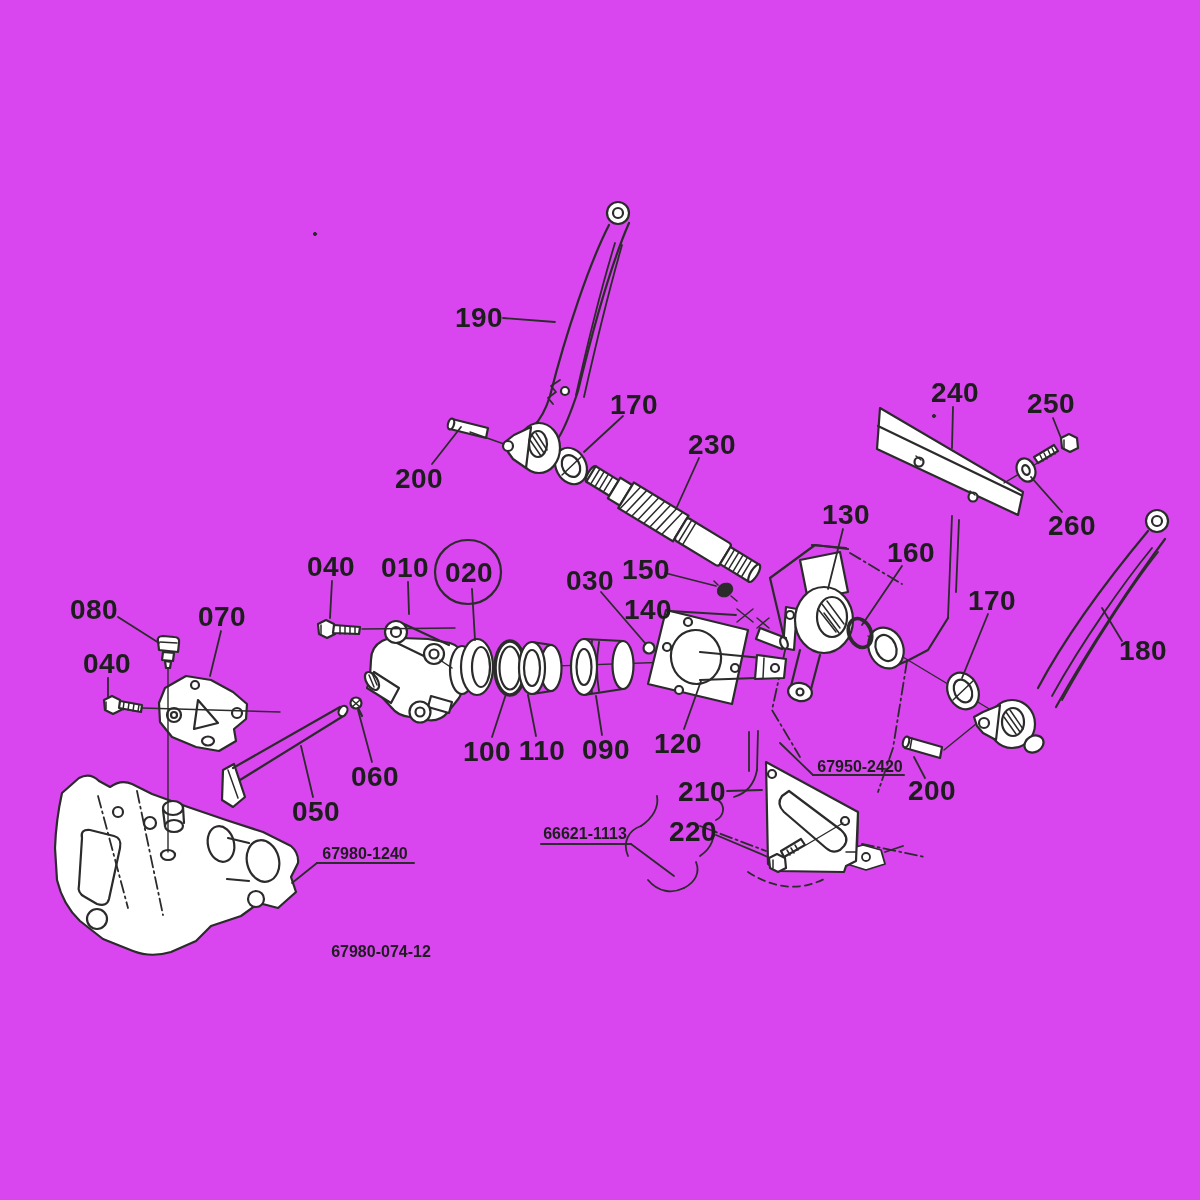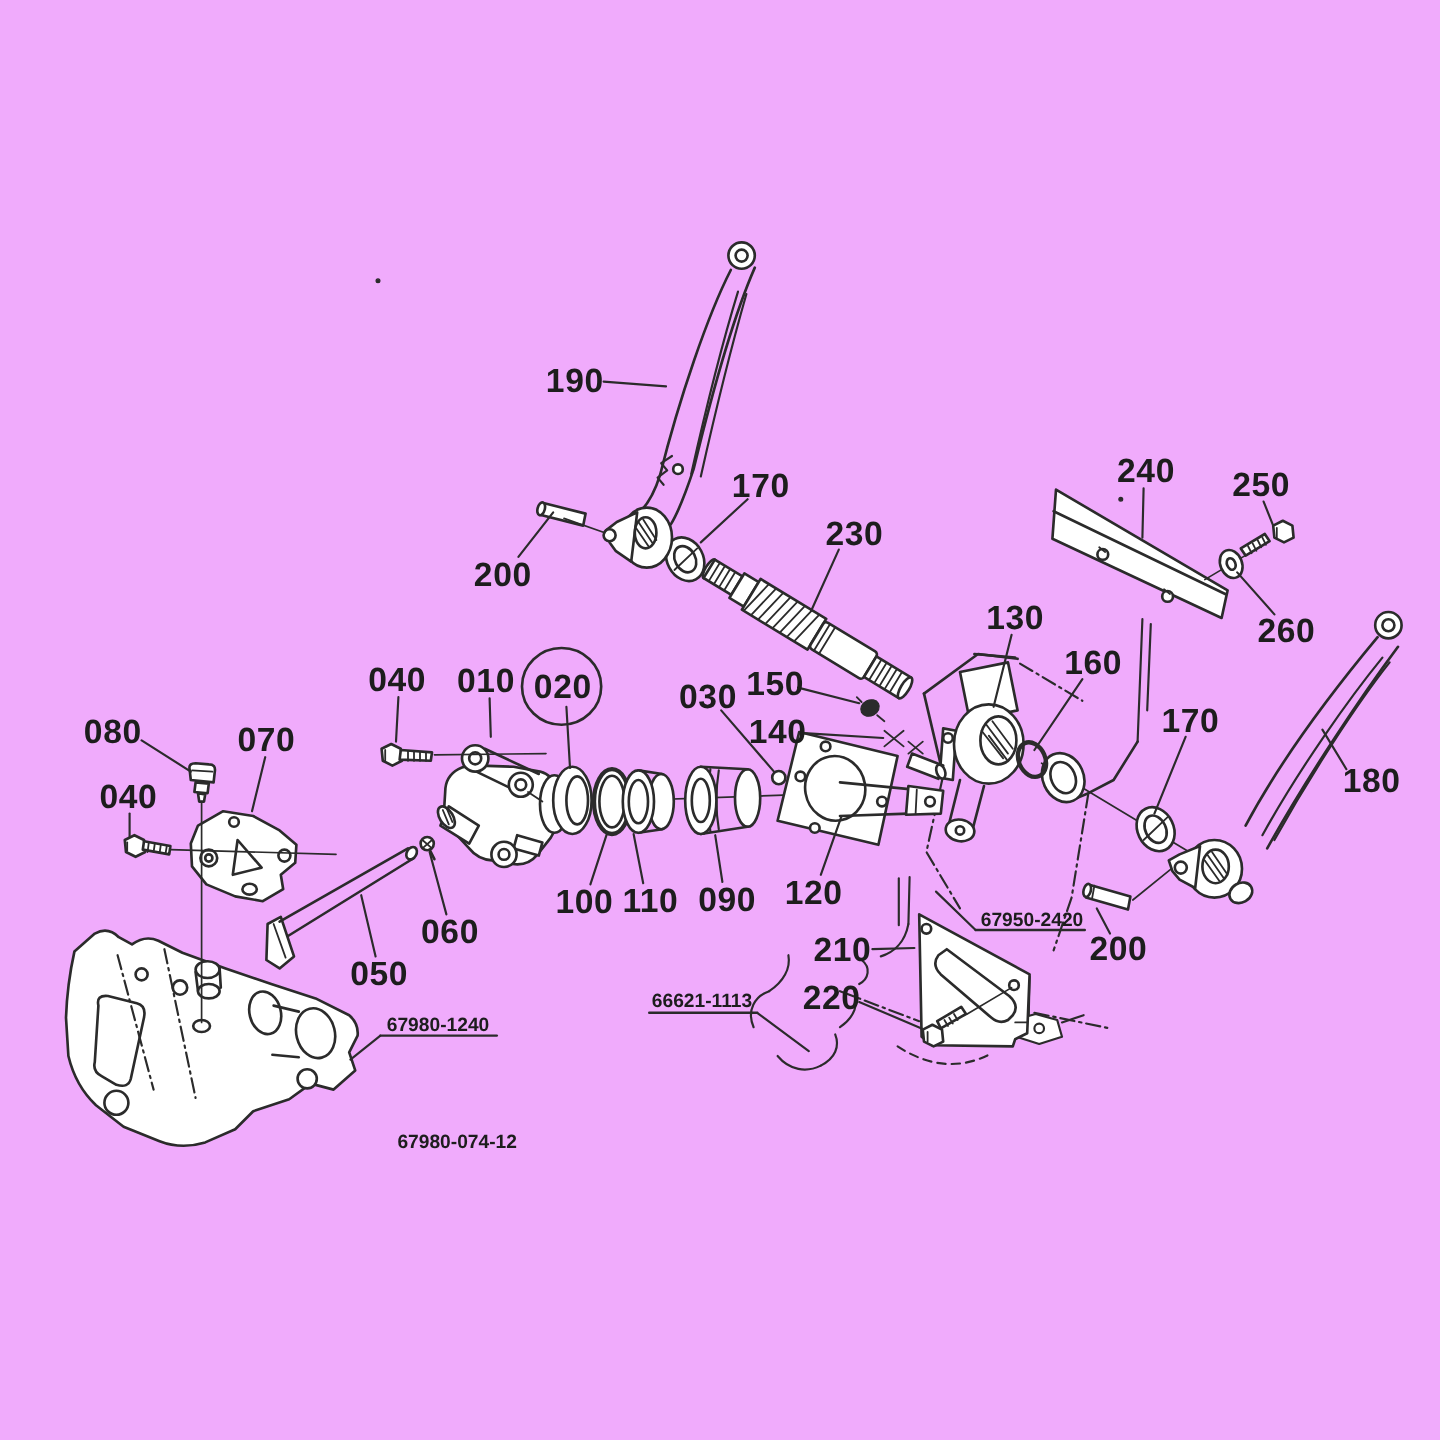--- a/index.html
+++ b/index.html
@@ -1,17 +1,17 @@
 <!DOCTYPE html>
 <html><head>
 <meta charset="utf-8">
 <style>
   html,body { margin:0; padding:0; background:#ffffff; }
   #stage {
-    position:relative; width:1200px; height:1200px; background:#f0abfc;
+    position:relative; width:1200px; height:1200px; background:#d946ef;
     font-family:"Liberation Sans", sans-serif; overflow:hidden;
   }
   #art { position:absolute; left:0; top:0; }
   
   #art path, #art line, #art ellipse, #art circle, #art polygon, #art polyline, #art rect {
     stroke:#2b2b2b; stroke-width:2.2; fill:none; stroke-linecap:round; stroke-linejoin:round;
   }
   #art .f   { fill:#ffffff; }
   #art .thin{ stroke-width:1.4; }
   #art .th2 { stroke-width:1.8; }

